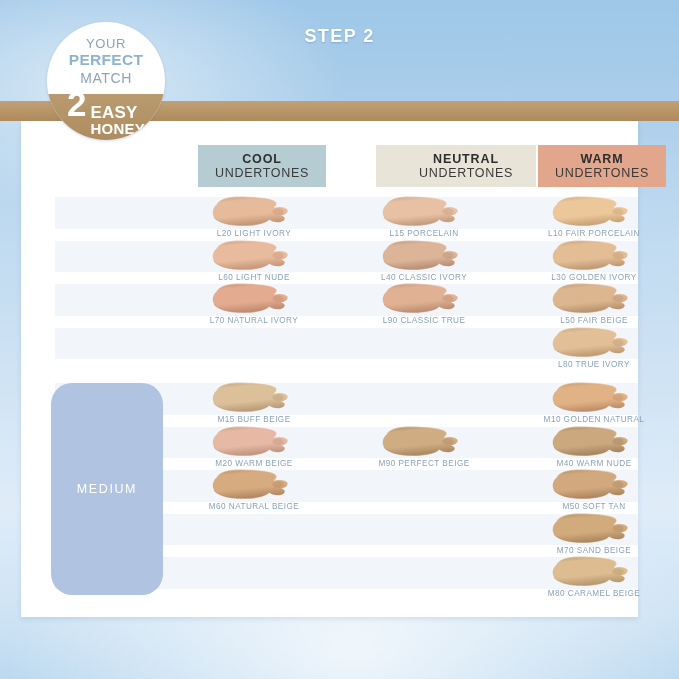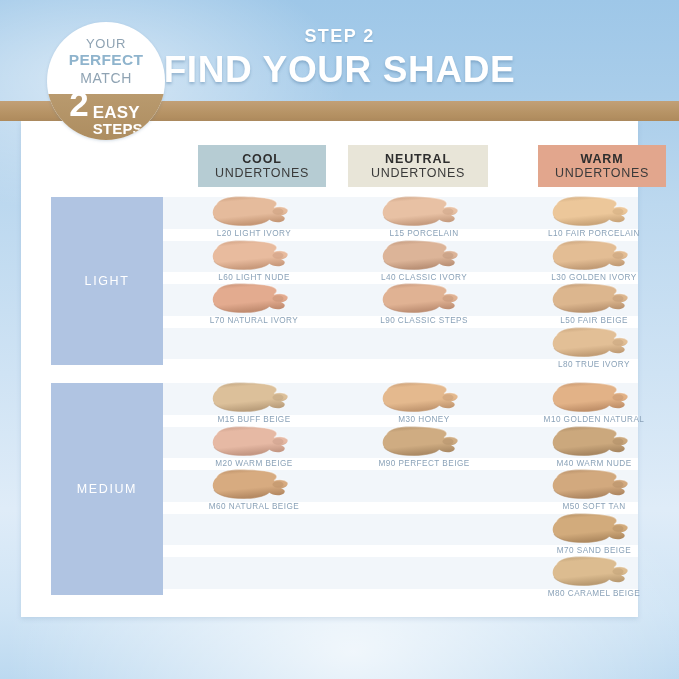--- a/index.html
+++ b/index.html
@@ -107,66 +107,62 @@
     color:#8aa2b8;white-space:nowrap;margin-top:1px;
   }
 </style>
 </head>
 <body>
 
 <div id="root">
 
   <div class="hdr-title-wrap">
     <div class="step-label">STEP 2</div>
-    <div class="main-title">FIND YOUR SHADE</div>
   </div>
 
   <div class="tan-band"></div>
 
   <div class="badge">
     <div class="badge-bottom"></div>
     <div class="badge-top-text">
       <div class="l1">YOUR</div>
       <div class="l2">PERFECT</div>
       <div class="l3">MATCH</div>
     </div>
     <div class="badge-bot-text">
       <div class="badge-num">2</div>
       <div class="badge-two-lines">
         <span class="e">EASY</span>
-        <span class="s">STEPS</span>
+        <span class="s">HONEY</span>
       </div>
     </div>
   </div>
 
   <div class="card">
 
     <div class="col-headers" id="col-headers">
         <div class="col-head" style="left: 177px; width: 128px; background: rgb(182, 204, 211);">
           <div class="t1">COOL</div>
           <div class="t2">UNDERTONES</div>
         </div>
-        <div class="col-head" style="left: 327px; width: 140px; background: rgb(232, 229, 216);">
+        <div class="col-head" style="left: 355px; width: 140px; background: rgb(232, 229, 216); padding-left: 20px;">
           <div class="t1">NEUTRAL</div>
           <div class="t2">UNDERTONES</div>
         </div>
         <div class="col-head" style="left: 517px; width: 128px; background: rgb(226, 166, 141);">
           <div class="t1">WARM</div>
           <div class="t2">UNDERTONES</div>
         </div>
       </div>
 
     <div class="tbl" id="tbl">
         <div class="stripe" style="top: 2px; height: 31.5px; background: rgb(242, 246, 250);"></div>
         <div class="stripe" style="top: 45.5px; height: 31.5px; background: rgb(242, 246, 250);"></div>
         <div class="stripe" style="top: 89px; height: 31.5px; background: rgb(242, 246, 250);"></div>
         <div class="stripe" style="top: 132.5px; height: 31.5px; background: rgb(242, 246, 250);"></div>
-        <div class="grp" style="top: 2px; height: 168px; background: rgb(176, 196, 226);">
-          <span>LIGHT</span>
-        </div>
         <div class="cell" style="left: 148px; top: 0px;">
           <div class="smear-wrap">
             <svg viewBox="0 0 92 33" xmlns="http://www.w3.org/2000/svg" aria-hidden="true">
     <defs>
       <linearGradient id="g0" x1="0" y1="0" x2="0.25" y2="1">
         <stop offset="0%" stop-color="#c69877"></stop>
         <stop offset="22%" stop-color="#e5bb9c"></stop>
         <stop offset="72%" stop-color="#e5bb9c"></stop>
         <stop offset="100%" stop-color="#c69877"></stop>
       </linearGradient>
@@ -295,21 +291,21 @@
              C70,6.5 70,10 66,12.5 C71,11 77,11.5 79,14
              C81,16.5 78,19.5 73,20.5 C77,21.5 78,24 75,26
              C71,28.5 64,27 61,24.5 C58,28 48,30.5 36,30.5
              C20,30.5 9,27 6,22 C3.5,17.8 5,13 8,10 Z" fill="url(#g5)"></path>
     <path d="M8,10 C10,4 20,1.5 32,1.5 C46,1.5 58,2.5 64,4.5
              C70,6.5 70,10 66,12.5 C71,11 77,11.5 79,14" fill="none" stroke="rgba(255,255,255,0.38)" stroke-width="1.4"></path>
     <path d="M61,24.5 C58,28 48,30.5 36,30.5 C20,30.5 9,27 6,22" fill="none" stroke="#bf9074" stroke-width="1.1" opacity="0.55"></path>
     <ellipse cx="70" cy="16.5" rx="5.5" ry="3.2" fill="#bf9074" opacity="0.45"></ellipse>
   </svg>
           </div>
-          <div class="shade-label" style="color: rgb(138, 162, 184);">L90 CLASSIC STEPS</div>
+          <div class="shade-label" style="color: rgb(138, 162, 184);">L90 CLASSIC TRUE</div>
         </div>
         <div class="cell" style="left: 488px; top: 0px;">
           <div class="smear-wrap">
             <svg viewBox="0 0 92 33" xmlns="http://www.w3.org/2000/svg" aria-hidden="true">
     <defs>
       <linearGradient id="g6" x1="0" y1="0" x2="0.25" y2="1">
         <stop offset="0%" stop-color="#cba67b"></stop>
         <stop offset="22%" stop-color="#ecc79a"></stop>
         <stop offset="72%" stop-color="#ecc79a"></stop>
         <stop offset="100%" stop-color="#cba67b"></stop>
@@ -398,21 +394,21 @@
     <ellipse cx="70" cy="16.5" rx="5.5" ry="3.2" fill="#c29e77" opacity="0.45"></ellipse>
   </svg>
           </div>
           <div class="shade-label" style="color: rgb(138, 162, 184);">L80 TRUE IVORY</div>
         </div>
         <div class="stripe" style="top: 188px; height: 31.5px; background: rgb(242, 246, 250);"></div>
         <div class="stripe" style="top: 231.5px; height: 31.5px; background: rgb(242, 246, 250);"></div>
         <div class="stripe" style="top: 275px; height: 31.5px; background: rgb(242, 246, 250);"></div>
         <div class="stripe" style="top: 318.5px; height: 31.5px; background: rgb(242, 246, 250);"></div>
         <div class="stripe" style="top: 362px; height: 31.5px; background: rgb(242, 246, 250);"></div>
-        <div class="grp" style="top: 188px; height: 211.5px; background: rgb(176, 196, 226);">
+        <div class="grp" style="top: 188px; height: 211.5px; background: rgb(176, 196, 226); border-radius: 21px;">
           <span>MEDIUM</span>
         </div>
         <div class="cell" style="left: 148px; top: 186px;">
           <div class="smear-wrap">
             <svg viewBox="0 0 92 33" xmlns="http://www.w3.org/2000/svg" aria-hidden="true">
     <defs>
       <linearGradient id="g10" x1="0" y1="0" x2="0.25" y2="1">
         <stop offset="0%" stop-color="#bb9f7c"></stop>
         <stop offset="22%" stop-color="#dcc09a"></stop>
         <stop offset="72%" stop-color="#dcc09a"></stop>
@@ -473,44 +469,20 @@
              C71,28.5 64,27 61,24.5 C58,28 48,30.5 36,30.5
              C20,30.5 9,27 6,22 C3.5,17.8 5,13 8,10 Z" fill="url(#g12)"></path>
     <path d="M8,10 C10,4 20,1.5 32,1.5 C46,1.5 58,2.5 64,4.5
              C70,6.5 70,10 66,12.5 C71,11 77,11.5 79,14" fill="none" stroke="rgba(255,255,255,0.38)" stroke-width="1.4"></path>
     <path d="M61,24.5 C58,28 48,30.5 36,30.5 C20,30.5 9,27 6,22" fill="none" stroke="#b68b64" stroke-width="1.1" opacity="0.55"></path>
     <ellipse cx="70" cy="16.5" rx="5.5" ry="3.2" fill="#b68b64" opacity="0.45"></ellipse>
   </svg>
           </div>
           <div class="shade-label" style="color: rgb(138, 162, 184);">M60 NATURAL BEIGE</div>
         </div>
-        <div class="cell" style="left: 318px; top: 186px;">
-          <div class="smear-wrap">
-            <svg viewBox="0 0 92 33" xmlns="http://www.w3.org/2000/svg" aria-hidden="true">
-    <defs>
-      <linearGradient id="g13" x1="0" y1="0" x2="0.25" y2="1">
-        <stop offset="0%" stop-color="#c39871"></stop>
-        <stop offset="22%" stop-color="#e4b98e"></stop>
-        <stop offset="72%" stop-color="#e4b98e"></stop>
-        <stop offset="100%" stop-color="#c39871"></stop>
-      </linearGradient>
-    </defs>
-    <path d="M8,10 C10,4 20,1.5 32,1.5 C46,1.5 58,2.5 64,4.5
-             C70,6.5 70,10 66,12.5 C71,11 77,11.5 79,14
-             C81,16.5 78,19.5 73,20.5 C77,21.5 78,24 75,26
-             C71,28.5 64,27 61,24.5 C58,28 48,30.5 36,30.5
-             C20,30.5 9,27 6,22 C3.5,17.8 5,13 8,10 Z" fill="url(#g13)"></path>
-    <path d="M8,10 C10,4 20,1.5 32,1.5 C46,1.5 58,2.5 64,4.5
-             C70,6.5 70,10 66,12.5 C71,11 77,11.5 79,14" fill="none" stroke="rgba(255,255,255,0.38)" stroke-width="1.4"></path>
-    <path d="M61,24.5 C58,28 48,30.5 36,30.5 C20,30.5 9,27 6,22" fill="none" stroke="#c39871" stroke-width="1.1" opacity="0.55"></path>
-    <ellipse cx="70" cy="16.5" rx="5.5" ry="3.2" fill="#c39871" opacity="0.45"></ellipse>
-  </svg>
-          </div>
-          <div class="shade-label" style="color: rgb(138, 162, 184);">M30 HONEY</div>
-        </div>
         <div class="cell" style="left: 318px; top: 229.5px;">
           <div class="smear-wrap">
             <svg viewBox="0 0 92 33" xmlns="http://www.w3.org/2000/svg" aria-hidden="true">
     <defs>
       <linearGradient id="g14" x1="0" y1="0" x2="0.25" y2="1">
         <stop offset="0%" stop-color="#ad8c66"></stop>
         <stop offset="22%" stop-color="#cfac82"></stop>
         <stop offset="72%" stop-color="#cfac82"></stop>
         <stop offset="100%" stop-color="#ad8c66"></stop>
       </linearGradient>

